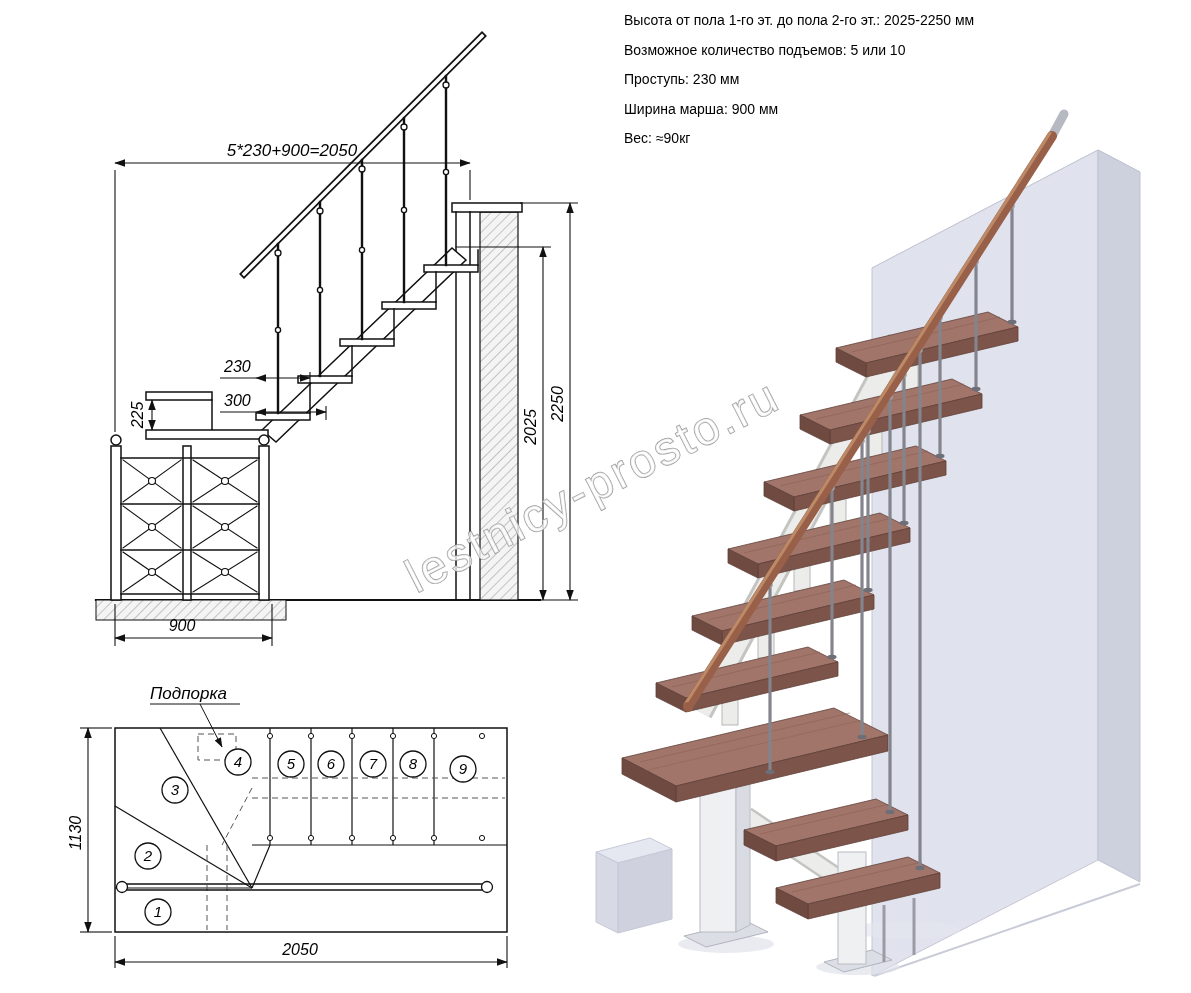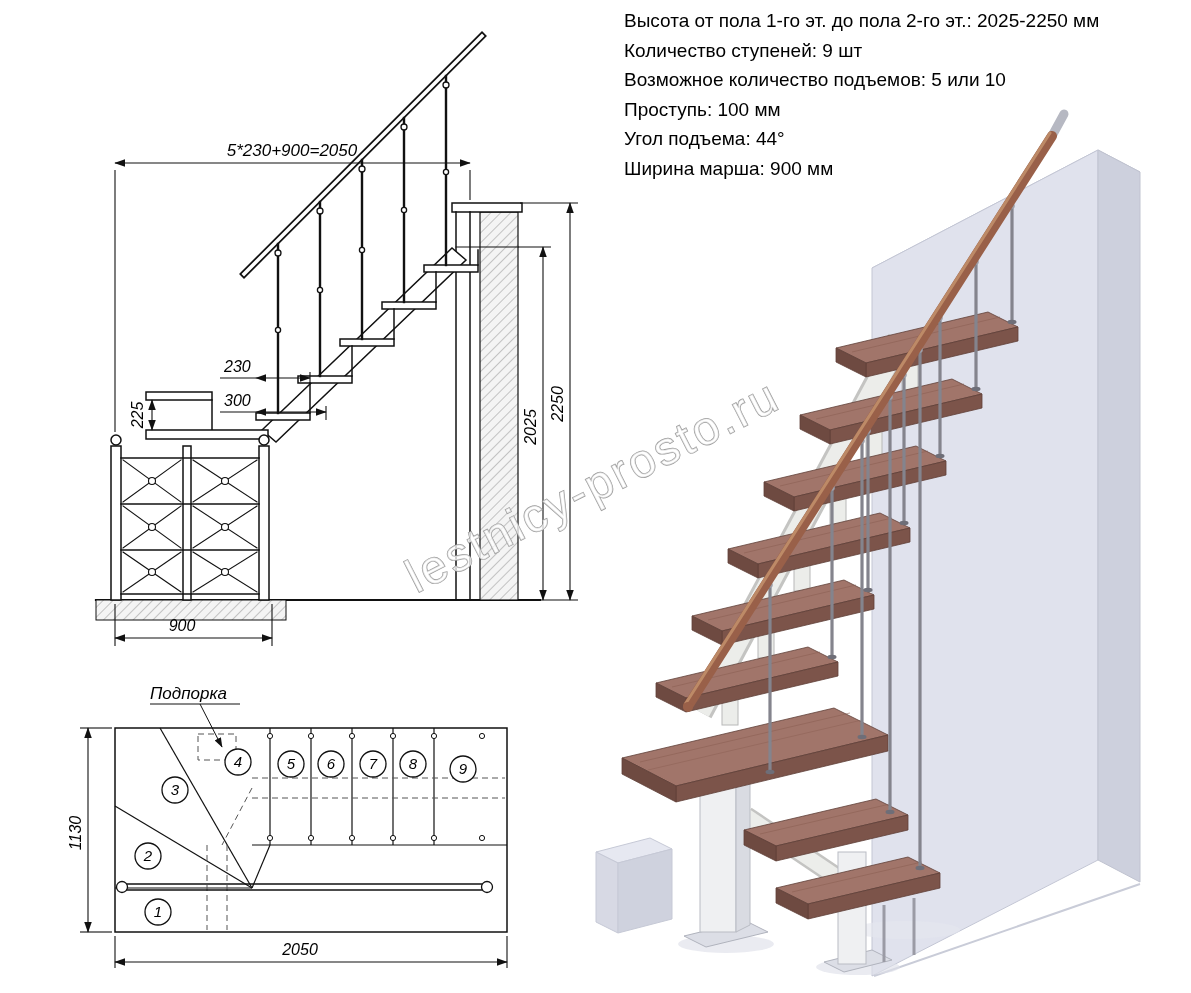--- a/index.html
+++ b/index.html
@@ -1,20 +1,20 @@
 <!DOCTYPE html>
 <html><head>
 <meta charset="utf-8">
 <style>
   html,body{margin:0;padding:0;background:#fff;}
   .canvas{position:relative;width:1191px;height:993px;background:#fff;overflow:hidden;
           font-family:"Liberation Sans","DejaVu Sans",sans-serif;color:#000;}
   .canvas > svg{position:absolute;left:0;top:0;}
   .specs{position:absolute;left:624px;top:6px;width:564px;}
-  .spec-line{font-size:19px;line-height:29.5px;white-space:nowrap;}
+  .spec-line{font-size:14px;line-height:29.5px;white-space:nowrap;}
   .dim-text{font-style:italic;font-size:16px;fill:#000;font-family:"Liberation Sans",sans-serif;}
   .formula{font-style:italic;font-size:17px;fill:#000;font-family:"Liberation Sans",sans-serif;}
   .stepnum{font-style:italic;font-size:15px;fill:#000;font-family:"Liberation Sans",sans-serif;}
   .wm{font-size:47px;letter-spacing:3px;fill:#ffffff;fill-opacity:.72;stroke:#9a9a9a;stroke-width:1.4px;
       paint-order:stroke;font-family:"Liberation Sans",sans-serif;}
 </style>
 </head>
 <body>
 
 <div class="canvas">
@@ -372,19 +372,18 @@
   <text class="stepnum" x="463" y="774" text-anchor="middle">9</text>
   <text class="formula" x="150" y="699">Подпорка</text>
   <text class="dim-text" text-anchor="middle" transform="rotate(-90 81 833)" x="81" y="833">1130</text>
   <text class="dim-text" x="300" y="955" text-anchor="middle">2050</text>
 
   <text class="wm" x="600" y="500" text-anchor="middle" transform="rotate(-27 600 500)">lestnicy-prosto.ru</text>
 </svg>
 
 <div class="specs">
   <div class="spec-line">Высота от пола 1-го эт. до пола 2-го эт.: 2025-2250 мм</div>
-  <div class="spec-line">Количество ступеней: 9 шт</div>
   <div class="spec-line">Возможное количество подъемов: 5 или 10</div>
-  <div class="spec-line">Проступь: 100 мм</div>
-  <div class="spec-line">Угол подъема: 44°</div>
+  <div class="spec-line">Проступь: 230 мм</div>
   <div class="spec-line">Ширина марша: 900 мм</div>
+  <div class="spec-line">Вес: ≈90кг</div>
 </div>
 </div>
 
 </body></html>

